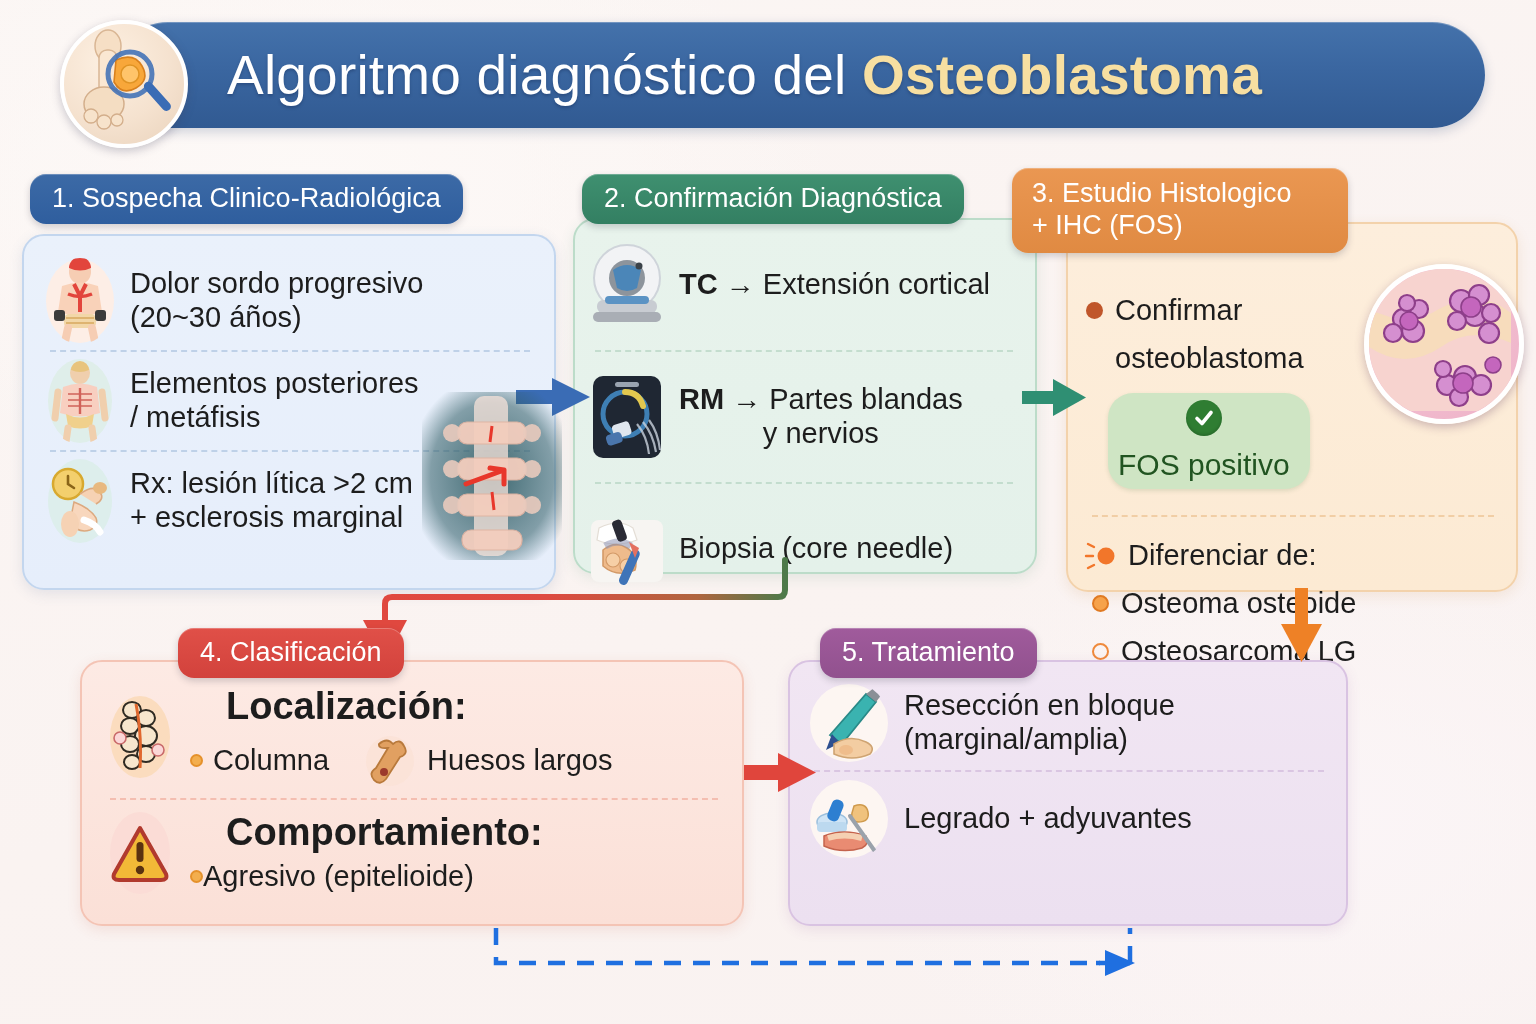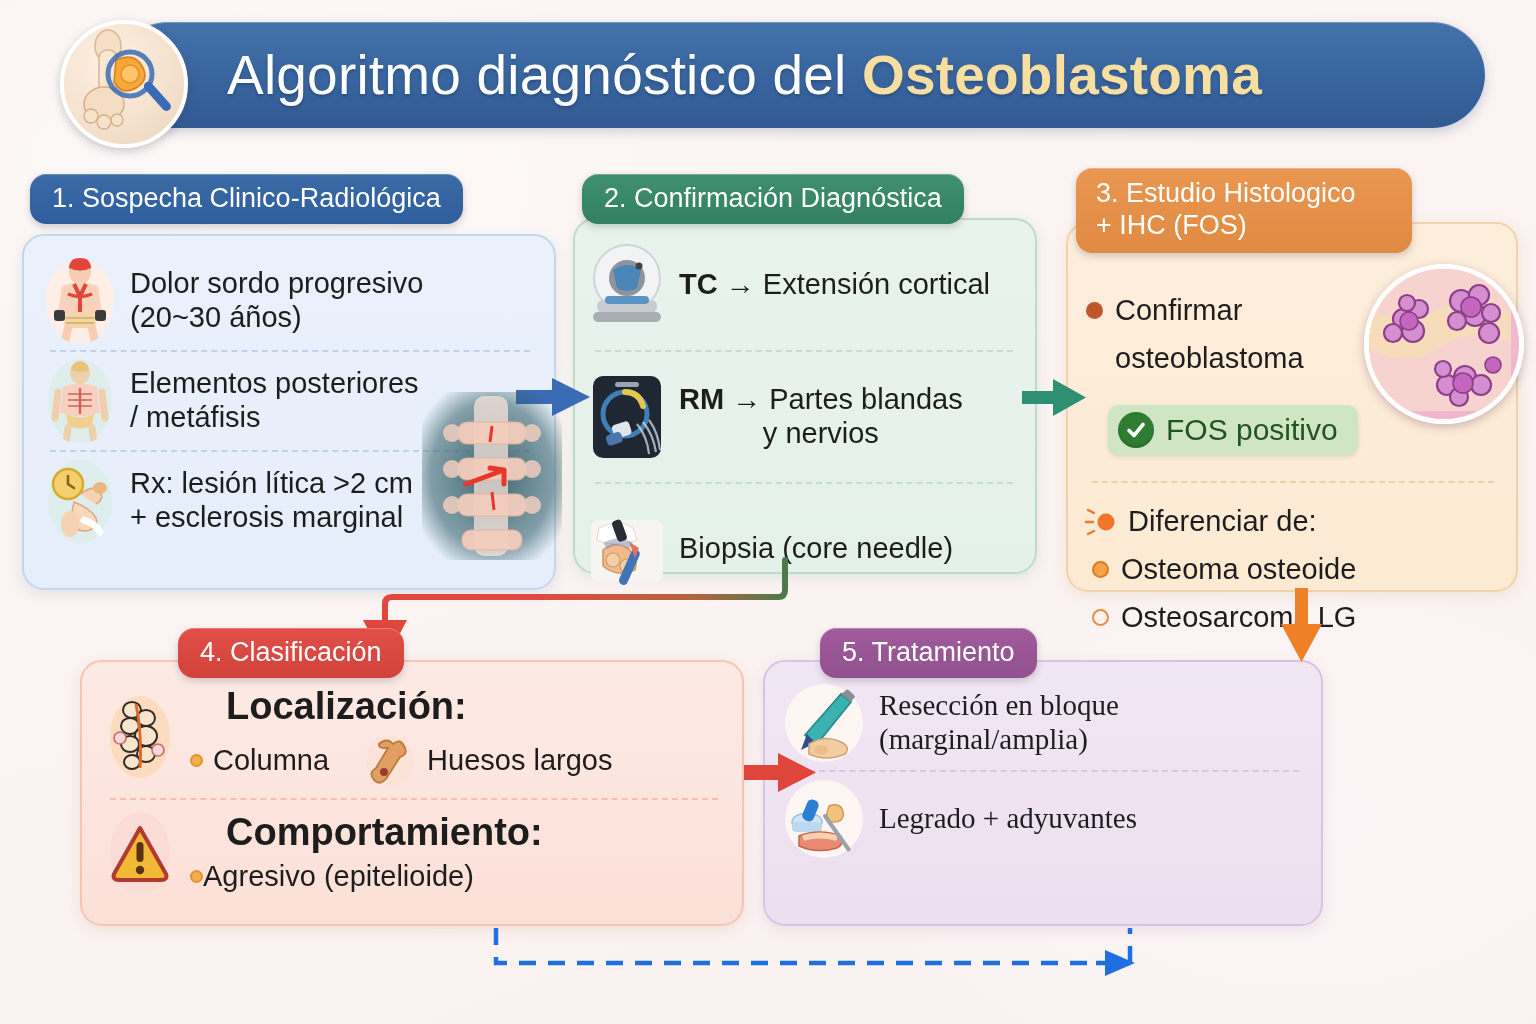--- a/index.html
+++ b/index.html
@@ -82,57 +82,58 @@
       box-shadow:0 4px 14px rgba(60,130,95,.12);}
   #p2h{left:582px;top:174px;background:linear-gradient(180deg,#3f9070 0%,#337f62 100%);}
   #p2 .body{padding:20px 16px 14px 14px;display:flex;flex-direction:column;gap:20px;}
   #p2 .divider{border-color:#a9cdb8;}
 
   
   #p3{left:1066px;top:222px;width:448px;height:366px;
       background:linear-gradient(180deg,#fdeedc 0%,#fcead3 100%);
       border:2px solid #f3d2ab;
       box-shadow:0 4px 14px rgba(190,120,50,.13);}
-  #p3h{left:1076px;top:168px;width:296px;background:linear-gradient(180deg,#ea9752 0%,#e08a42 100%);
+  #p3h{left:1012px;top:168px;width:296px;background:linear-gradient(180deg,#ea9752 0%,#e08a42 100%);
        align-items:flex-start;flex-direction:column;padding:10px 20px 12px 20px;}
   #p3 .body{padding:70px 16px 10px 18px;display:flex;flex-direction:column;gap:14px;}
   #p3 .divider{border-color:#e9b77e;}
 
   
   #p4{left:80px;top:660px;width:660px;height:262px;
       background:linear-gradient(180deg,#fdeae4 0%,#fbe0d7 100%);
       border:2px solid #f4c4b5;
       box-shadow:0 4px 14px rgba(190,80,60,.12);}
   #p4h{left:178px;top:628px;background:linear-gradient(180deg,#e05048 0%,#d2423c 100%);}
   #p4 .body{padding:24px 18px 14px 22px;display:flex;flex-direction:column;gap:10px;}
   #p4 .divider{border-color:#ef9f8d;}
 
   
-  #p5{left:763px;top:660px;width:556px;height:262px;
+  #p5{left:788px;top:660px;width:556px;height:262px;
       background:linear-gradient(180deg,#f1e6f3 0%,#ece0f0 100%);
       border:2px solid #d9c3e2;
-      box-shadow:0 4px 14px rgba(130,70,150,.12);font-family:Liberation Serif, serif;}
+      box-shadow:0 4px 14px rgba(130,70,150,.12);}
   #p5h{left:820px;top:628px;background:linear-gradient(180deg,#a05b9c 0%,#91518e 100%);}
   #p5 .body{padding:20px 16px 14px 18px;display:flex;flex-direction:column;gap:6px;}
   #p5 .divider{border-color:#c9aed5;}
 
   
   .b{display:flex;align-items:center;gap:12px;font-size:29px;color:#1d1d1d;line-height:1.16;}
   .dot{width:17px;height:17px;border-radius:50%;flex:0 0 17px;}
   .dot.dark{background:#c0562a;}
   .dot.mid{background:#f6a24a;border:2px solid #e07a22;box-sizing:border-box;}
   .dot.hollow{background:transparent;border:2.5px solid #ef8a3c;box-sizing:border-box;}
   .dot.small{width:13px;height:13px;flex:0 0 13px;background:#f3ae4e;border:2px solid #e5912b;box-sizing:border-box;}
   .burst{width:30px;height:26px;flex:0 0 30px;position:relative;}
 
   .badge-fos{
     display:inline-flex;align-items:center;gap:12px;
-    background:#cfe5c4;border-radius:11px;
-    padding:7px 20px 7px 10px;margin:16px 0 2px 22px;width:max-content;
+    background:#cfe5c4;border-radius:25px;
+    padding:7px 20px 7px 10px;margin:4px 0 2px 22px;width:max-content;
     box-shadow:0 2px 4px rgba(60,110,60,.16);
+    flex-direction:column;
   }
   .badge-fos .chk{
     width:36px;height:36px;border-radius:50%;flex:0 0 36px;
     background:#2f7d32;display:flex;align-items:center;justify-content:center;
     box-shadow:inset 0 -2px 3px rgba(0,0,0,.15);
   }
   .badge-fos .lbl{font-size:30px;color:#215421;}
 
   .sub-head{font-size:38px;color:#1d1d1d;font-weight:bold;line-height:1.1;margin-left:36px;}
   .p3-title{font-size:27px;}

